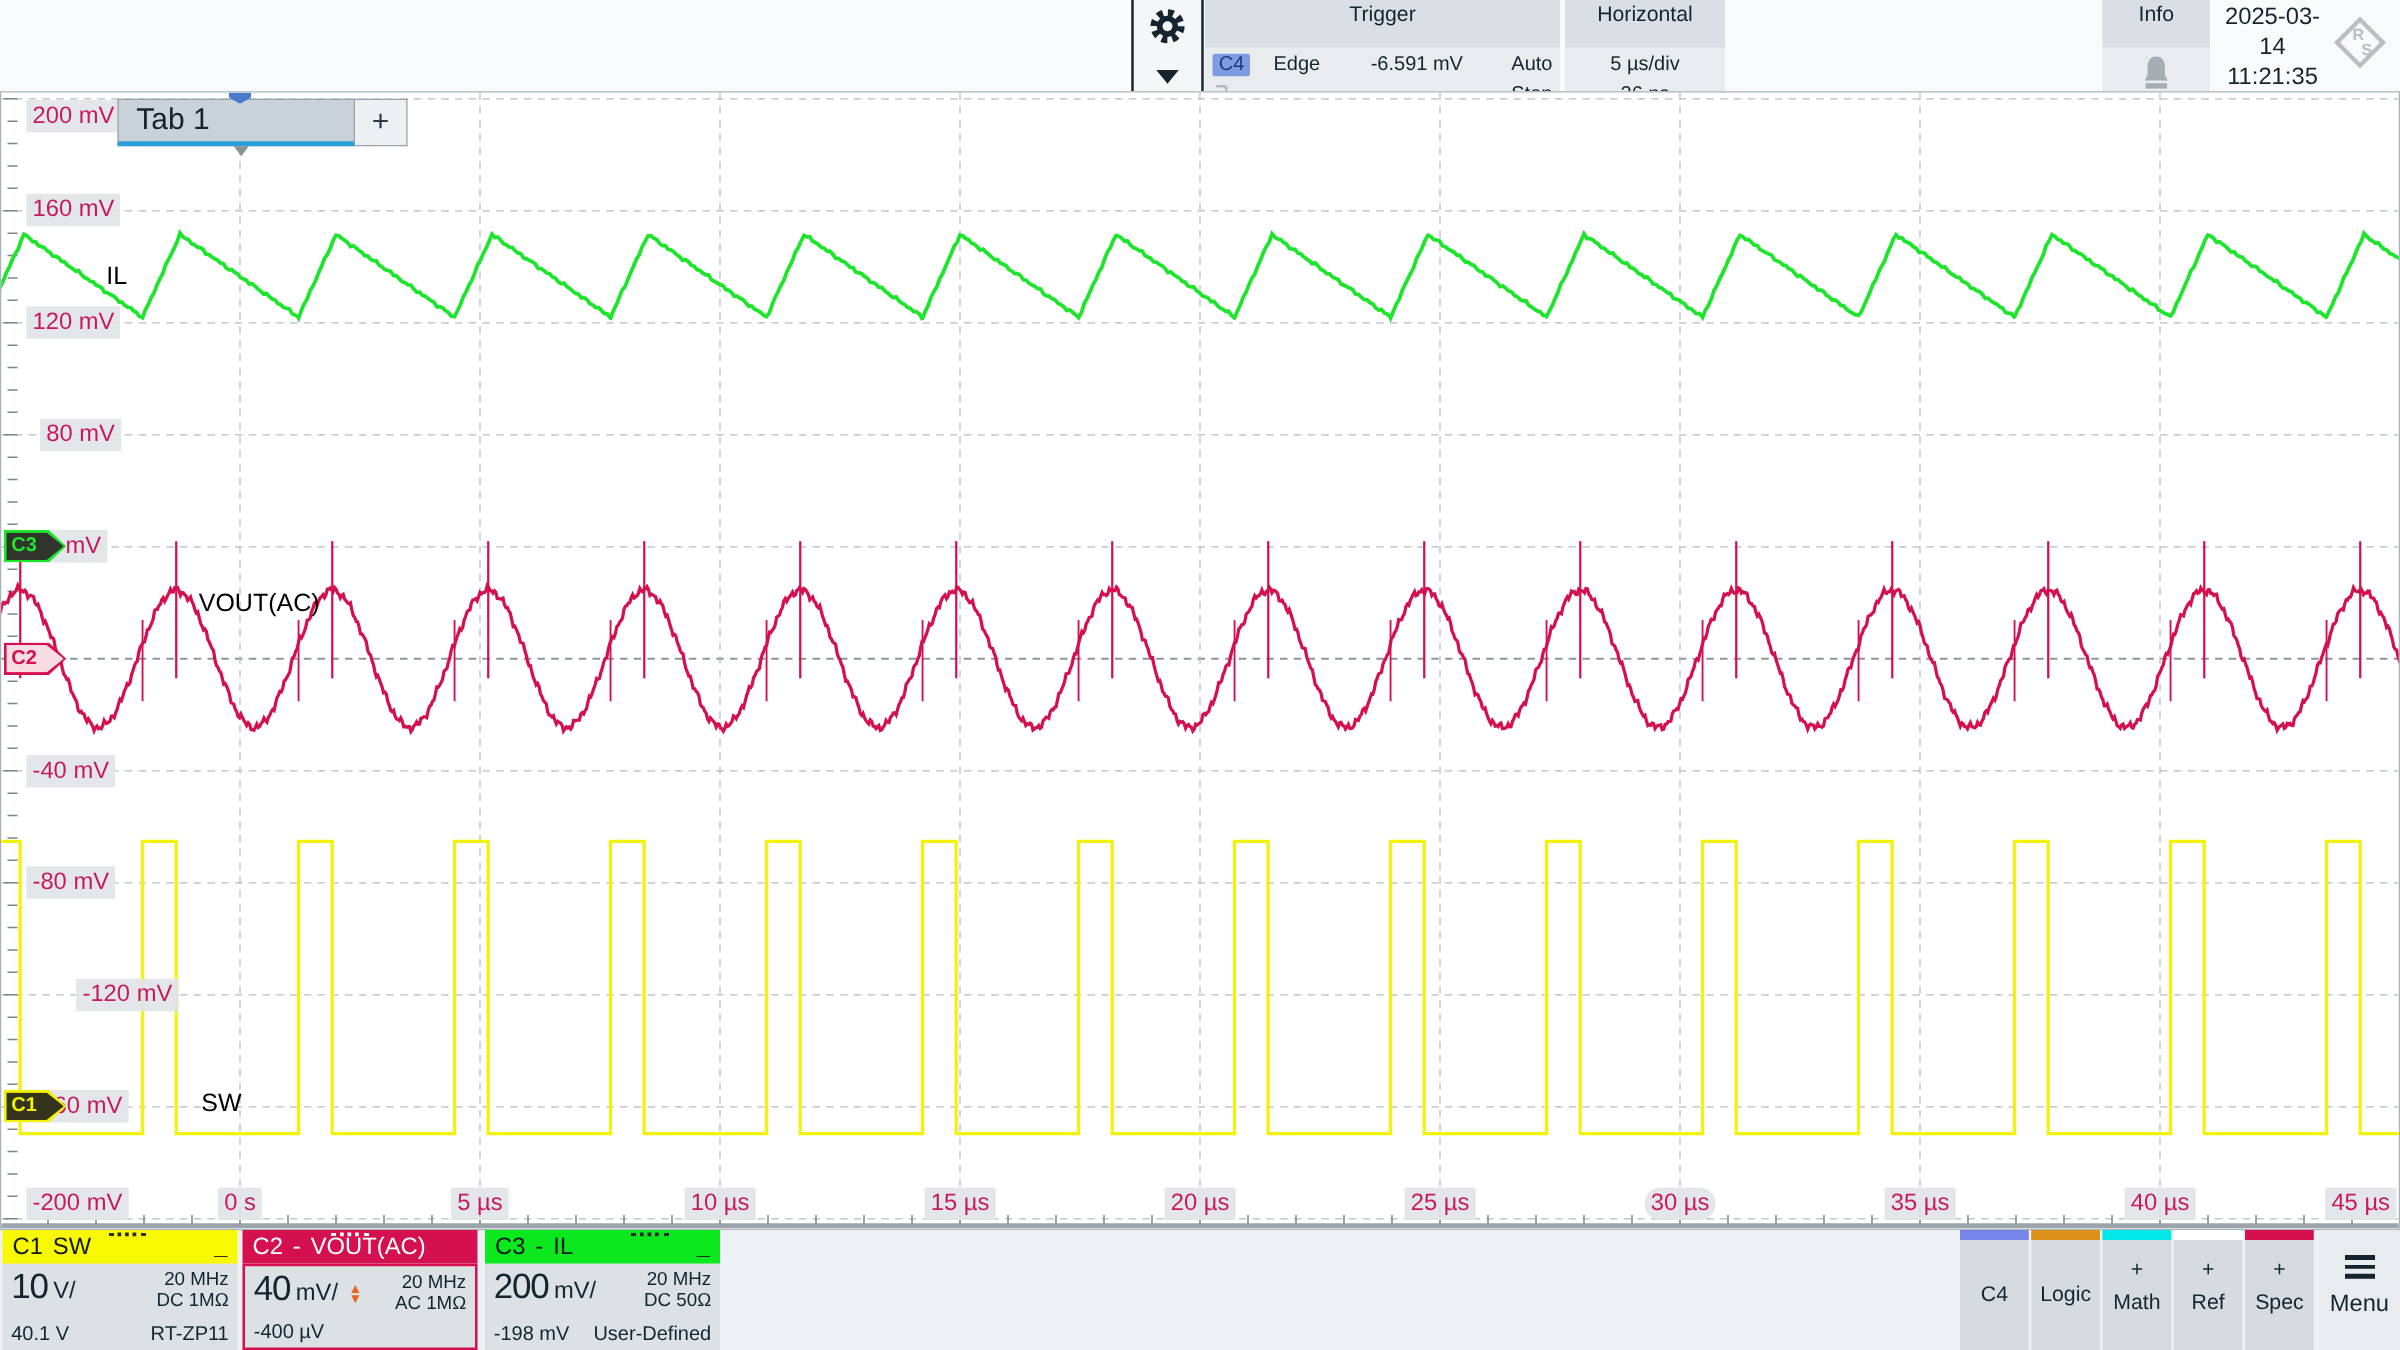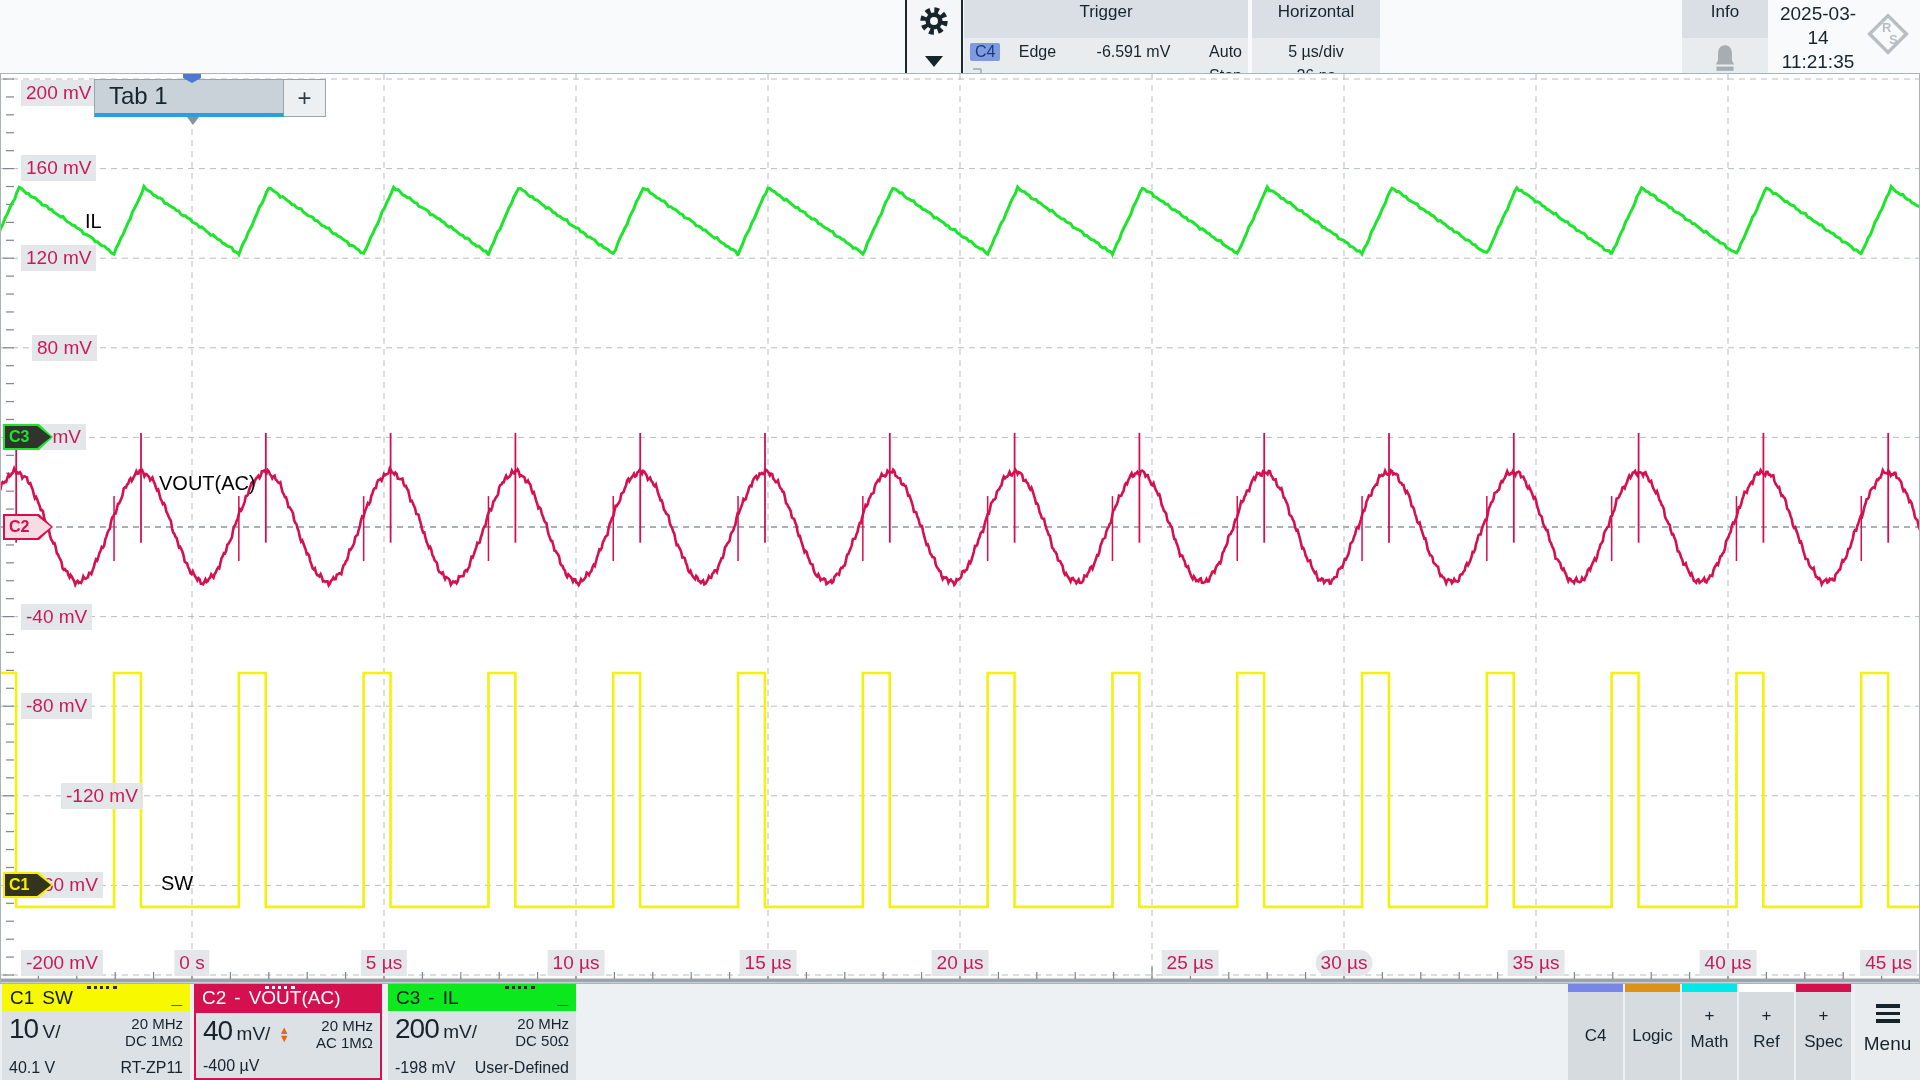--- a/index.html
+++ b/index.html
@@ -330,21 +330,21 @@
     </div>
   <div class="chbadge" style="top: 798px; background: rgb(242, 242, 0);" id="badge-c1">
       <div class="inner" style="background: rgb(52, 52, 28); color: rgb(242, 242, 0);">C1</div>
     </div>
 
   <div class="xlab" style="left:191px;  top:876px; transform:translateX(-50%);">0 s</div>
   <div class="xlab" style="left:383px;  top:876px; transform:translateX(-50%);text-align:right;">5 µs</div>
   <div class="xlab" style="left:575px;  top:876px; transform:translateX(-50%);">10 µs</div>
   <div class="xlab" style="left:767px;  top:876px; transform:translateX(-50%);">15 µs</div>
   <div class="xlab" style="left:959px;  top:876px; transform:translateX(-50%);">20 µs</div>
-  <div class="xlab" style="left:1151px; top:876px; transform:translateX(-50%);margin-left:38px;">25 µs</div>
+  <div class="xlab" style="left:1151px; top:876px; transform:translateX(-50%);">25 µs</div>
   <div class="xlab" style="left:1343px; top:876px; transform:translateX(-50%);border-radius:13px;">30 µs</div>
   <div class="xlab" style="left:1535px; top:876px; transform:translateX(-50%);">35 µs</div>
   <div class="xlab" style="left:1727px; top:876px; transform:translateX(-50%);">40 µs</div>
   <div class="xlab" style="left:1916px; top:876px; transform:translateX(-100%);">45 µs</div>
 
   <div class="tracelab" style="left:84px;  top:136px;">IL</div>
   <div class="tracelab" style="left:158px; top:398px;">VOUT(AC)</div>
   <div class="tracelab" style="left:160px; top:798px;">SW</div>
 </div>
 

